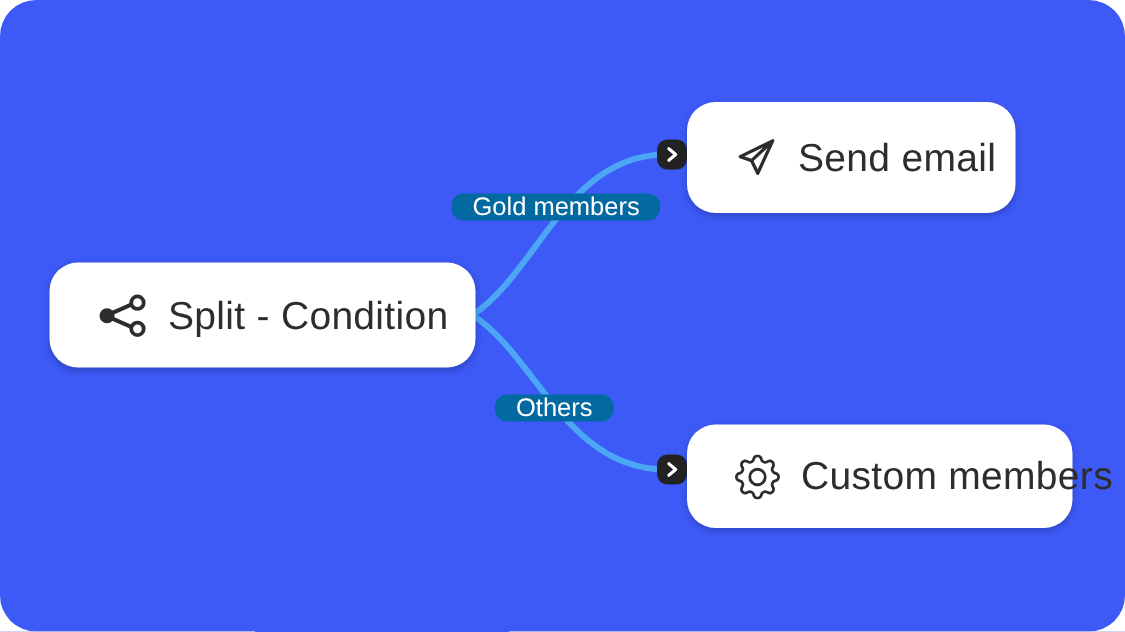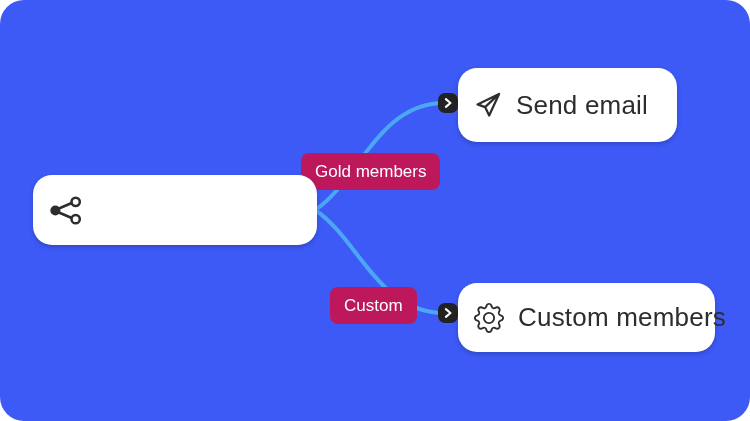--- a/index.html
+++ b/index.html
@@ -29,50 +29,49 @@
     fill: none;
     stroke-width: 4;
     stroke-linecap: round;
   }
   .node {
     position: absolute;
     background: #ffffff;
     border-radius: 19px;
     display: flex;
     align-items: center;
-    padding-left: 16px;
+    padding-left: 32px;
     box-sizing: border-box;
     gap: 14px;
     box-shadow: 0 2px 4px rgba(15, 25, 80, 0.30);
     cursor: pointer;
   }
   .node-label {
     font-size: 26px;
     color: #2d2d2d;
     letter-spacing: 0.2px;
     white-space: nowrap;
   }
   .node-icon {
     flex: 0 0 auto;
     display: block;
   }
   .pill {
     position: absolute;
-    background: #be185d;
+    background: #0369a1;
     color: #ffffff;
     border-radius: 8px;
-    height: 37px;
+    height: 18px;
     display: inline-flex;
     align-items: center;
     justify-content: center;
     font-size: 17px;
     padding: 0 14px;
     box-sizing: border-box;
     white-space: nowrap;
-    margin-top: 24px;
   }
   .port-badge {
     position: absolute;
     width: 20px;
     height: 20px;
     background: #222222;
     border-radius: 7px;
     display: flex;
     align-items: center;
     justify-content: center;
@@ -92,41 +91,42 @@
 
 <div class="stage">
   <div class="canvas" style="background:#3D5AF6;">
 
     <svg class="connectors" width="750" height="421" viewBox="0 0 750 421">
       <path d="M 315 210 C 358 182, 378 103, 444 103" stroke="#4BA6F4"></path>
       <path d="M 315 210 C 358 238, 378 313, 444 313" stroke="#4BA6F4"></path>
     </svg>
 
     <div class="pill pill-gold">Gold members</div>
-    <div class="pill pill-others">Custom</div>
+    <div class="pill pill-others">Others</div>
 
     <div class="port-badge badge-send">
       <svg width="14" height="14" viewBox="0 0 20 20">
         <polyline points="7,4.5 13.5,10 7,15.5" fill="none" stroke="#ffffff" stroke-width="3" stroke-linecap="round" stroke-linejoin="round"></polyline>
       </svg>
     </div>
     <div class="port-badge badge-custom">
       <svg width="14" height="14" viewBox="0 0 20 20">
         <polyline points="7,4.5 13.5,10 7,15.5" fill="none" stroke="#ffffff" stroke-width="3" stroke-linecap="round" stroke-linejoin="round"></polyline>
       </svg>
     </div>
 
     <div class="node node-split">
       <svg class="node-icon" width="33" height="29" viewBox="0 0 34 30">
         <line x1="9" y1="13.5" x2="24" y2="7" stroke="#2d2d2d" stroke-width="2.8"></line>
         <line x1="9" y1="16.5" x2="24" y2="23" stroke="#2d2d2d" stroke-width="2.8"></line>
         <circle cx="6.5" cy="15" r="5.2" fill="#2d2d2d"></circle>
         <circle cx="27.5" cy="6" r="4.3" fill="#ffffff" stroke="#2d2d2d" stroke-width="2.6"></circle>
         <circle cx="27.5" cy="24" r="4.3" fill="#ffffff" stroke="#2d2d2d" stroke-width="2.6"></circle>
       </svg>
+      <span class="node-label">Split - Condition</span>
     </div>
 
     <div class="node node-send">
       <svg class="node-icon" width="28" height="28" viewBox="0 0 24 24">
         <path d="M21.5 2.5 L3 11.5 L9.5 13.8 L13 21 Z M9.5 13.8 L21.5 2.5" fill="none" stroke="#2d2d2d" stroke-width="1.9" stroke-linejoin="round" stroke-linecap="round"></path>
       </svg>
       <span class="node-label">Send email</span>
     </div>
 
     <div class="node node-custom">

